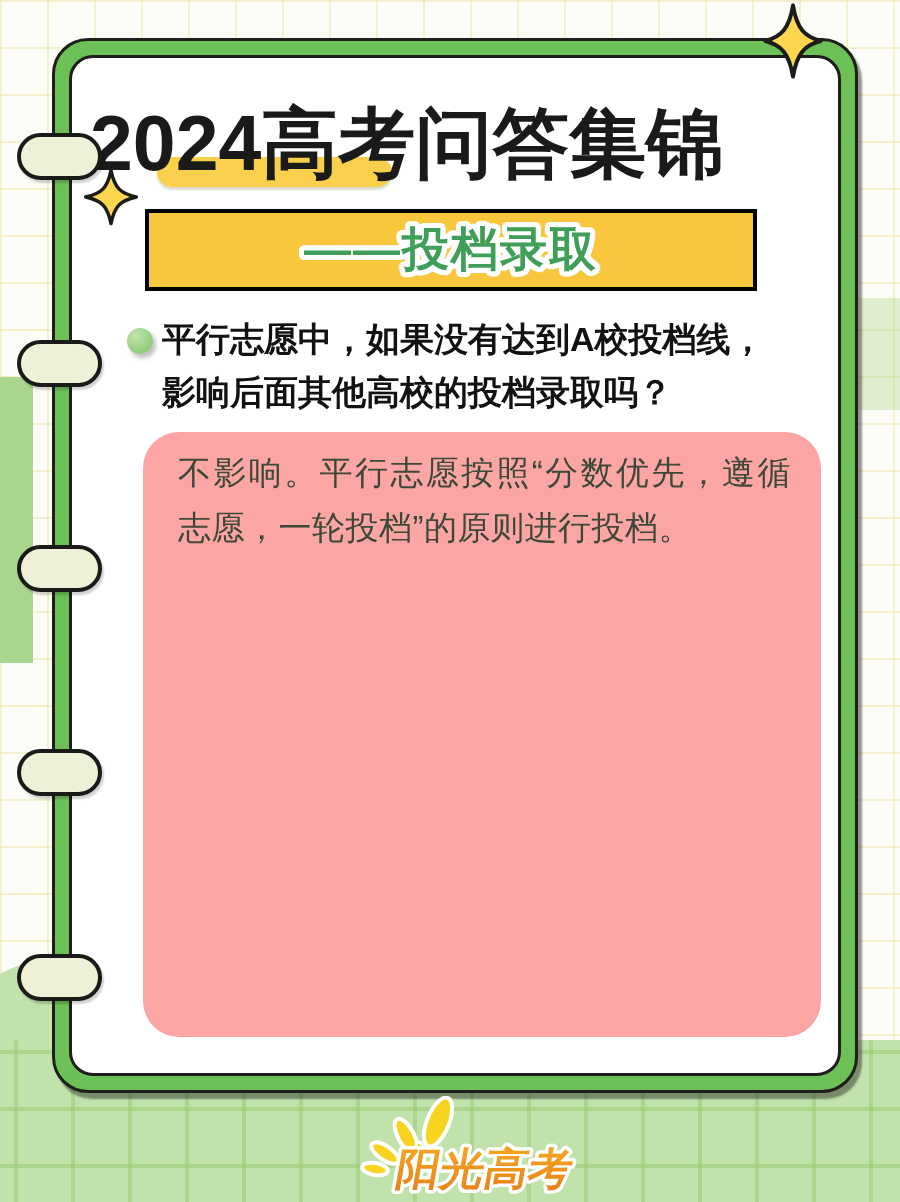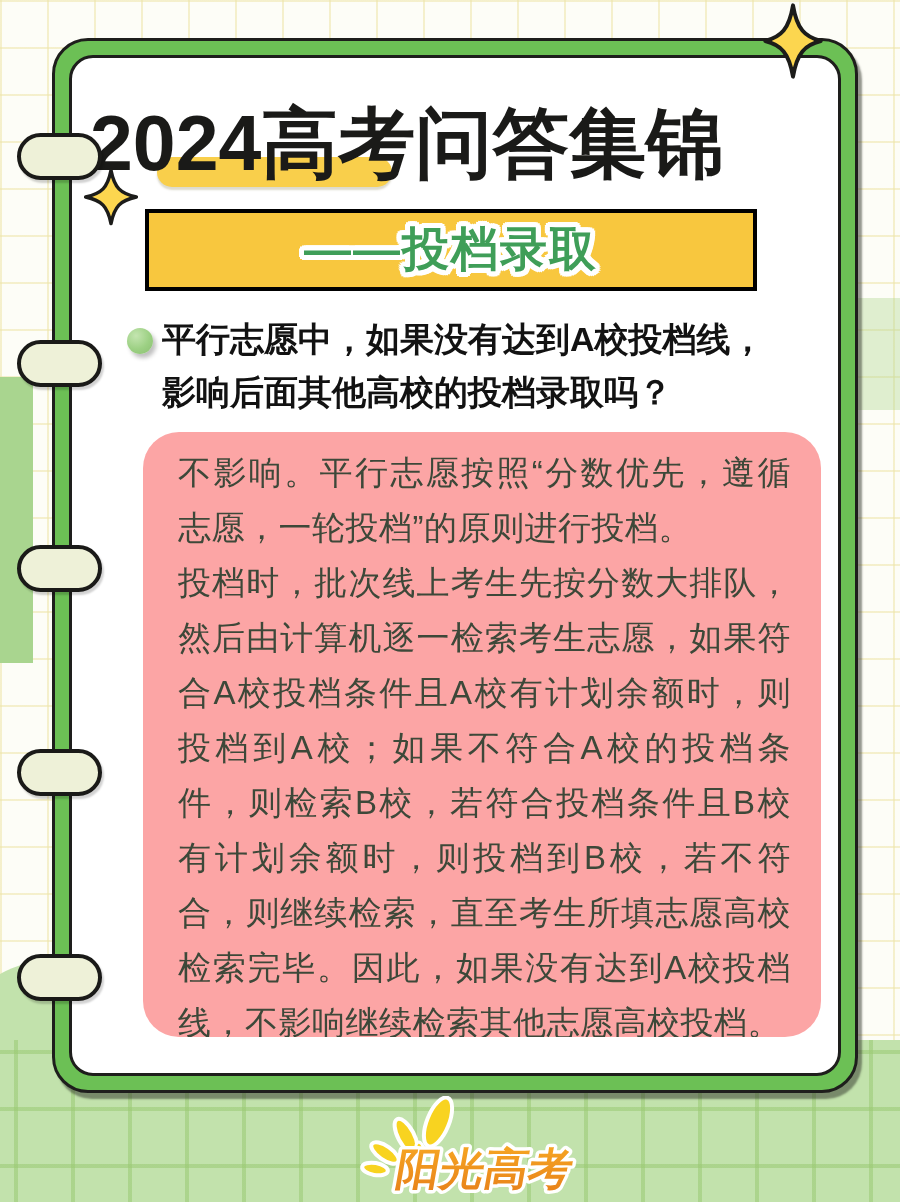--- a/index.html
+++ b/index.html
@@ -123,21 +123,20 @@
   </div>
 
   <div class="q-bullet"></div>
   <div class="question">
     <div>平行志愿中，如果没有达到A校投档线，</div>
     <div>影响后面其他高校的投档录取吗？</div>
   </div>
 
   <div class="answer-box">
     <p>不影响。平行志愿按照“分数优先，遵循志愿，一轮投档”的原则进行投档。</p>
-    <p>投档时，批次线上考生先按分数大排队，然后由计算机逐一检索考生志愿，如果符合A校投档条件且A校有计划余额时，则投档到A校；如果不符合A校的投档条件，则检索B校，若符合投档条件且B校有计划余额时，则投档到B校，若不符合，则继续检索，直至考生所填志愿高校检索完毕。因此，如果没有达到A校投档线，不影响继续检索其他志愿高校投档。</p>
   </div>
 
   <div class="tab" style="top:133px"></div>
   <div class="tab" style="top:340px"></div>
   <div class="tab" style="top:545px"></div>
   <div class="tab" style="top:749px"></div>
   <div class="tab" style="top:954px"></div>
 
   <svg class="sparkle" style="left:760px;top:0;width:66px;height:82px" viewBox="-50 -60 100 120">
     <path d="M 0 -54 C 6 -18 18 -6 42 0 C 18 6 6 18 0 54 C -6 18 -18 6 -42 0 C -18 -6 -6 -18 0 -54 Z" fill="#fcd64f" stroke="#1c1c1a" stroke-width="6" stroke-linejoin="round"></path>

